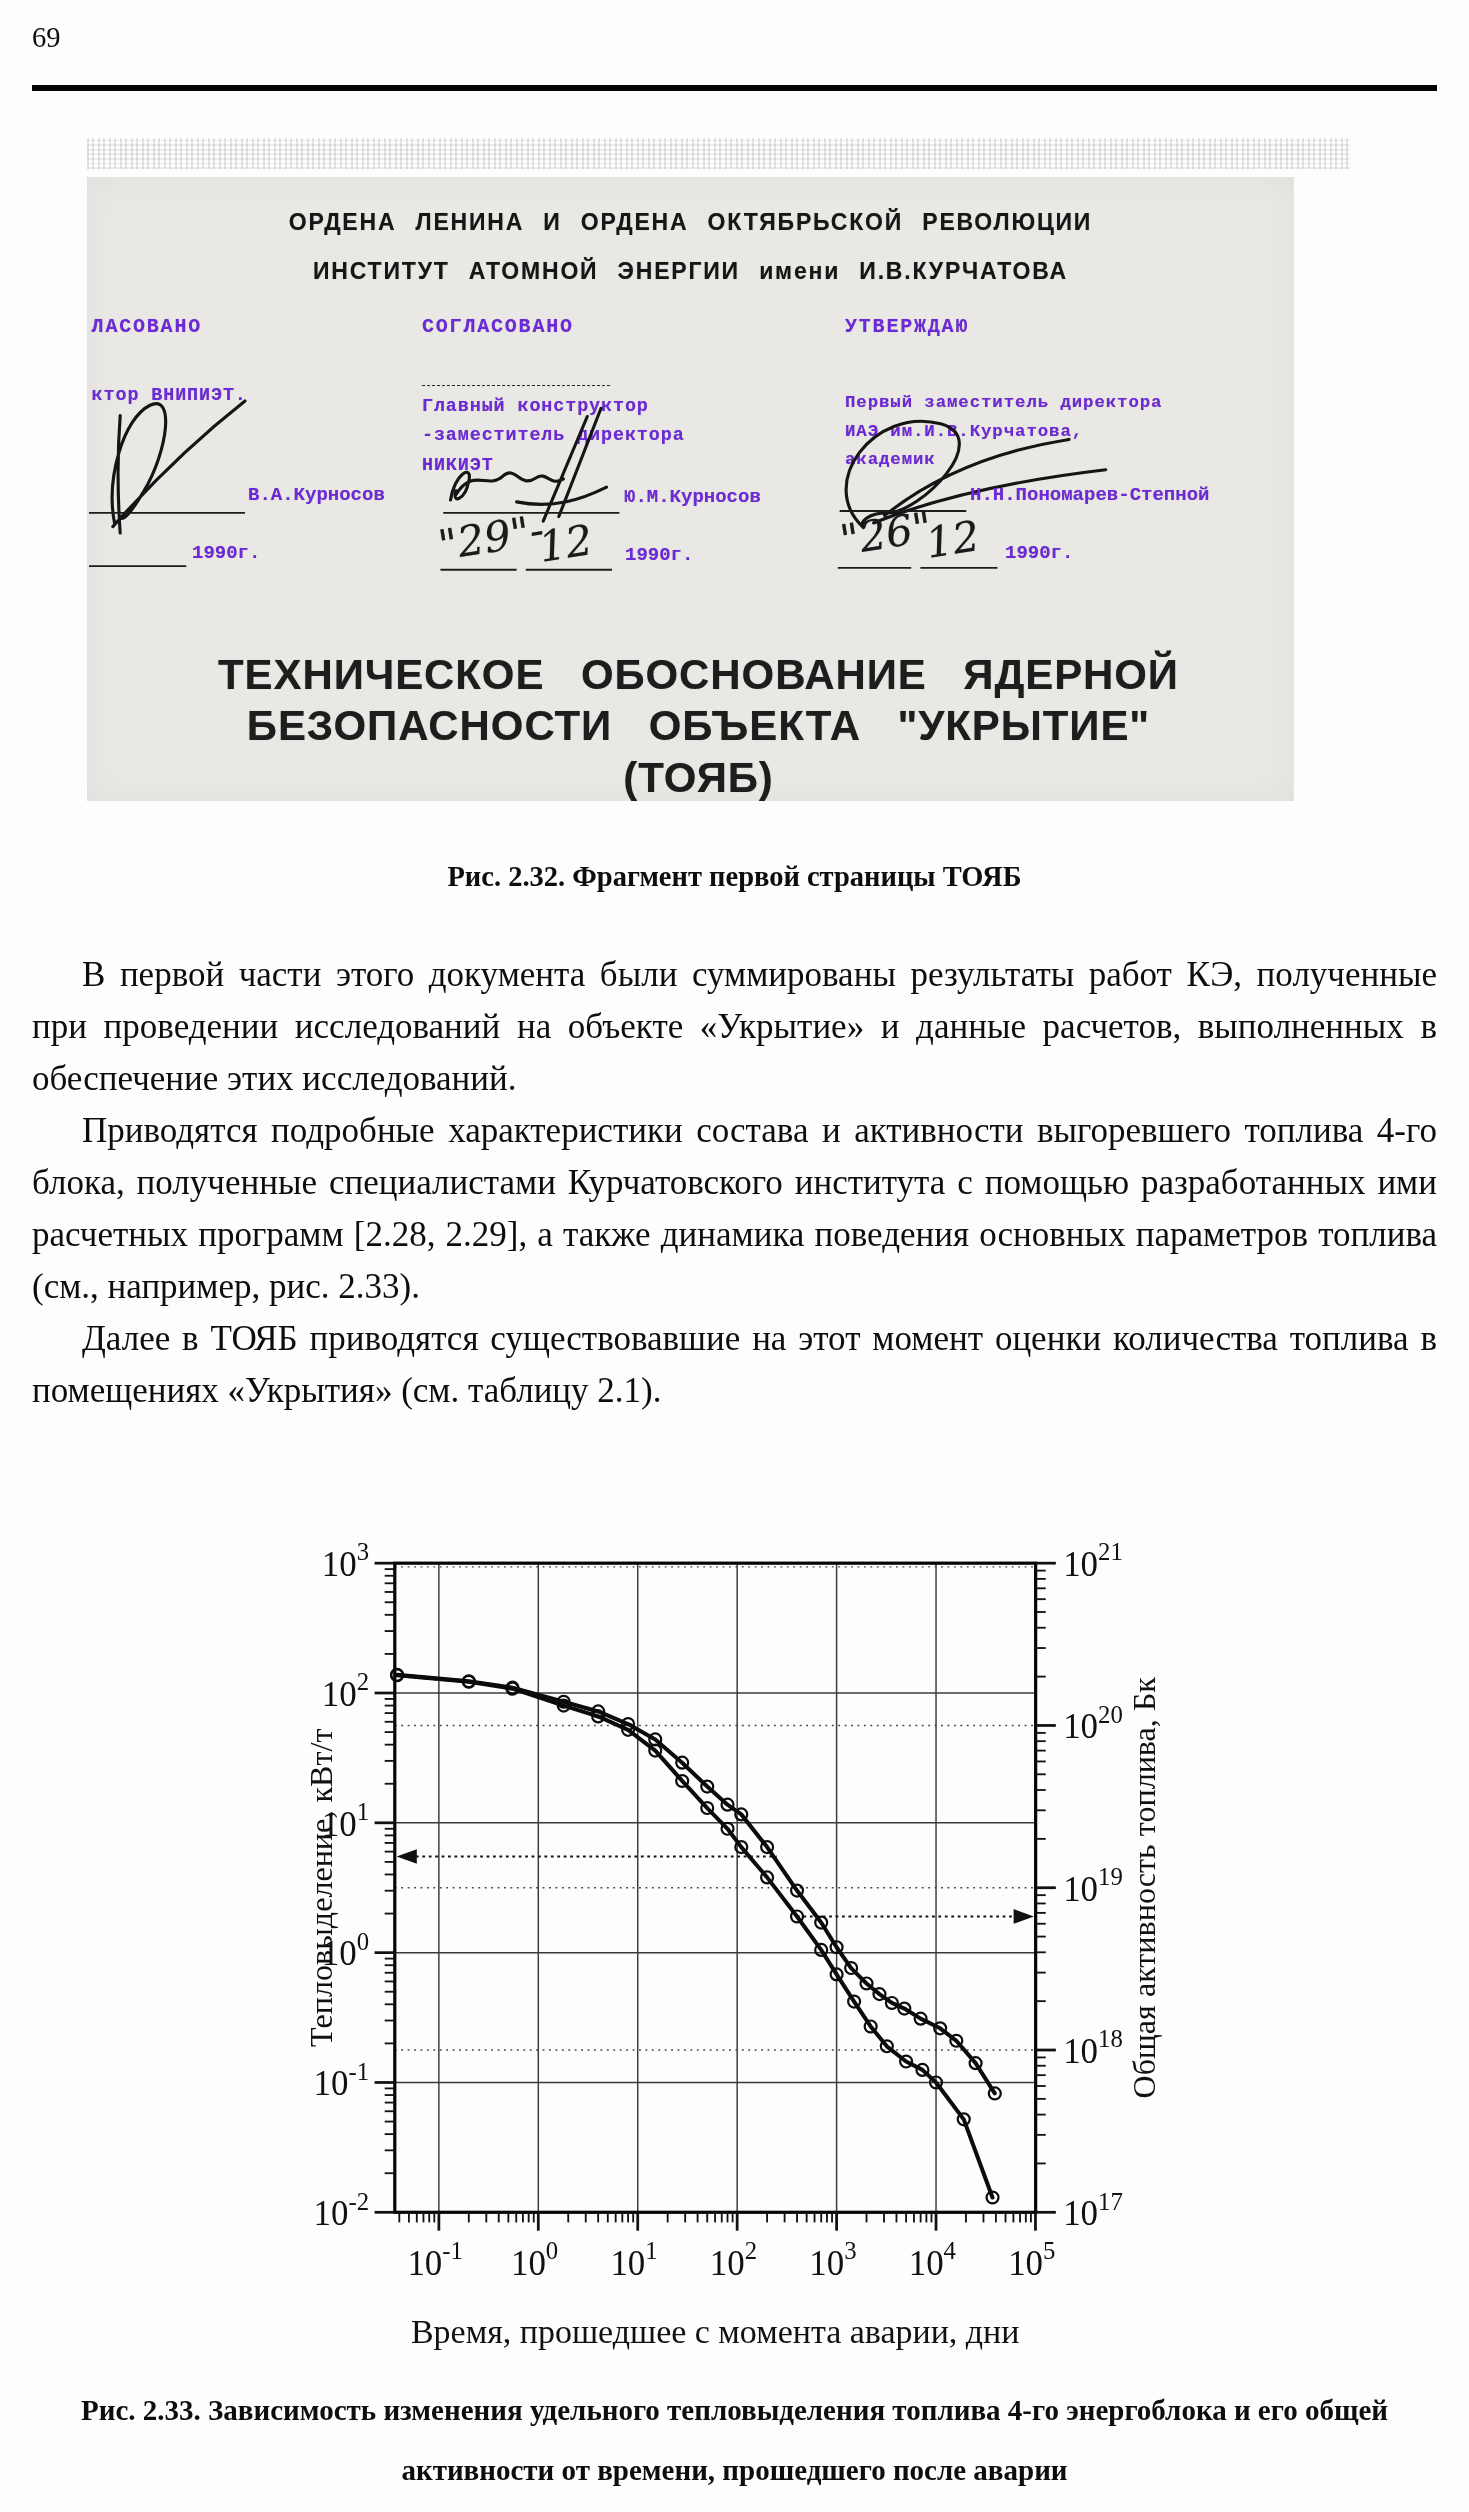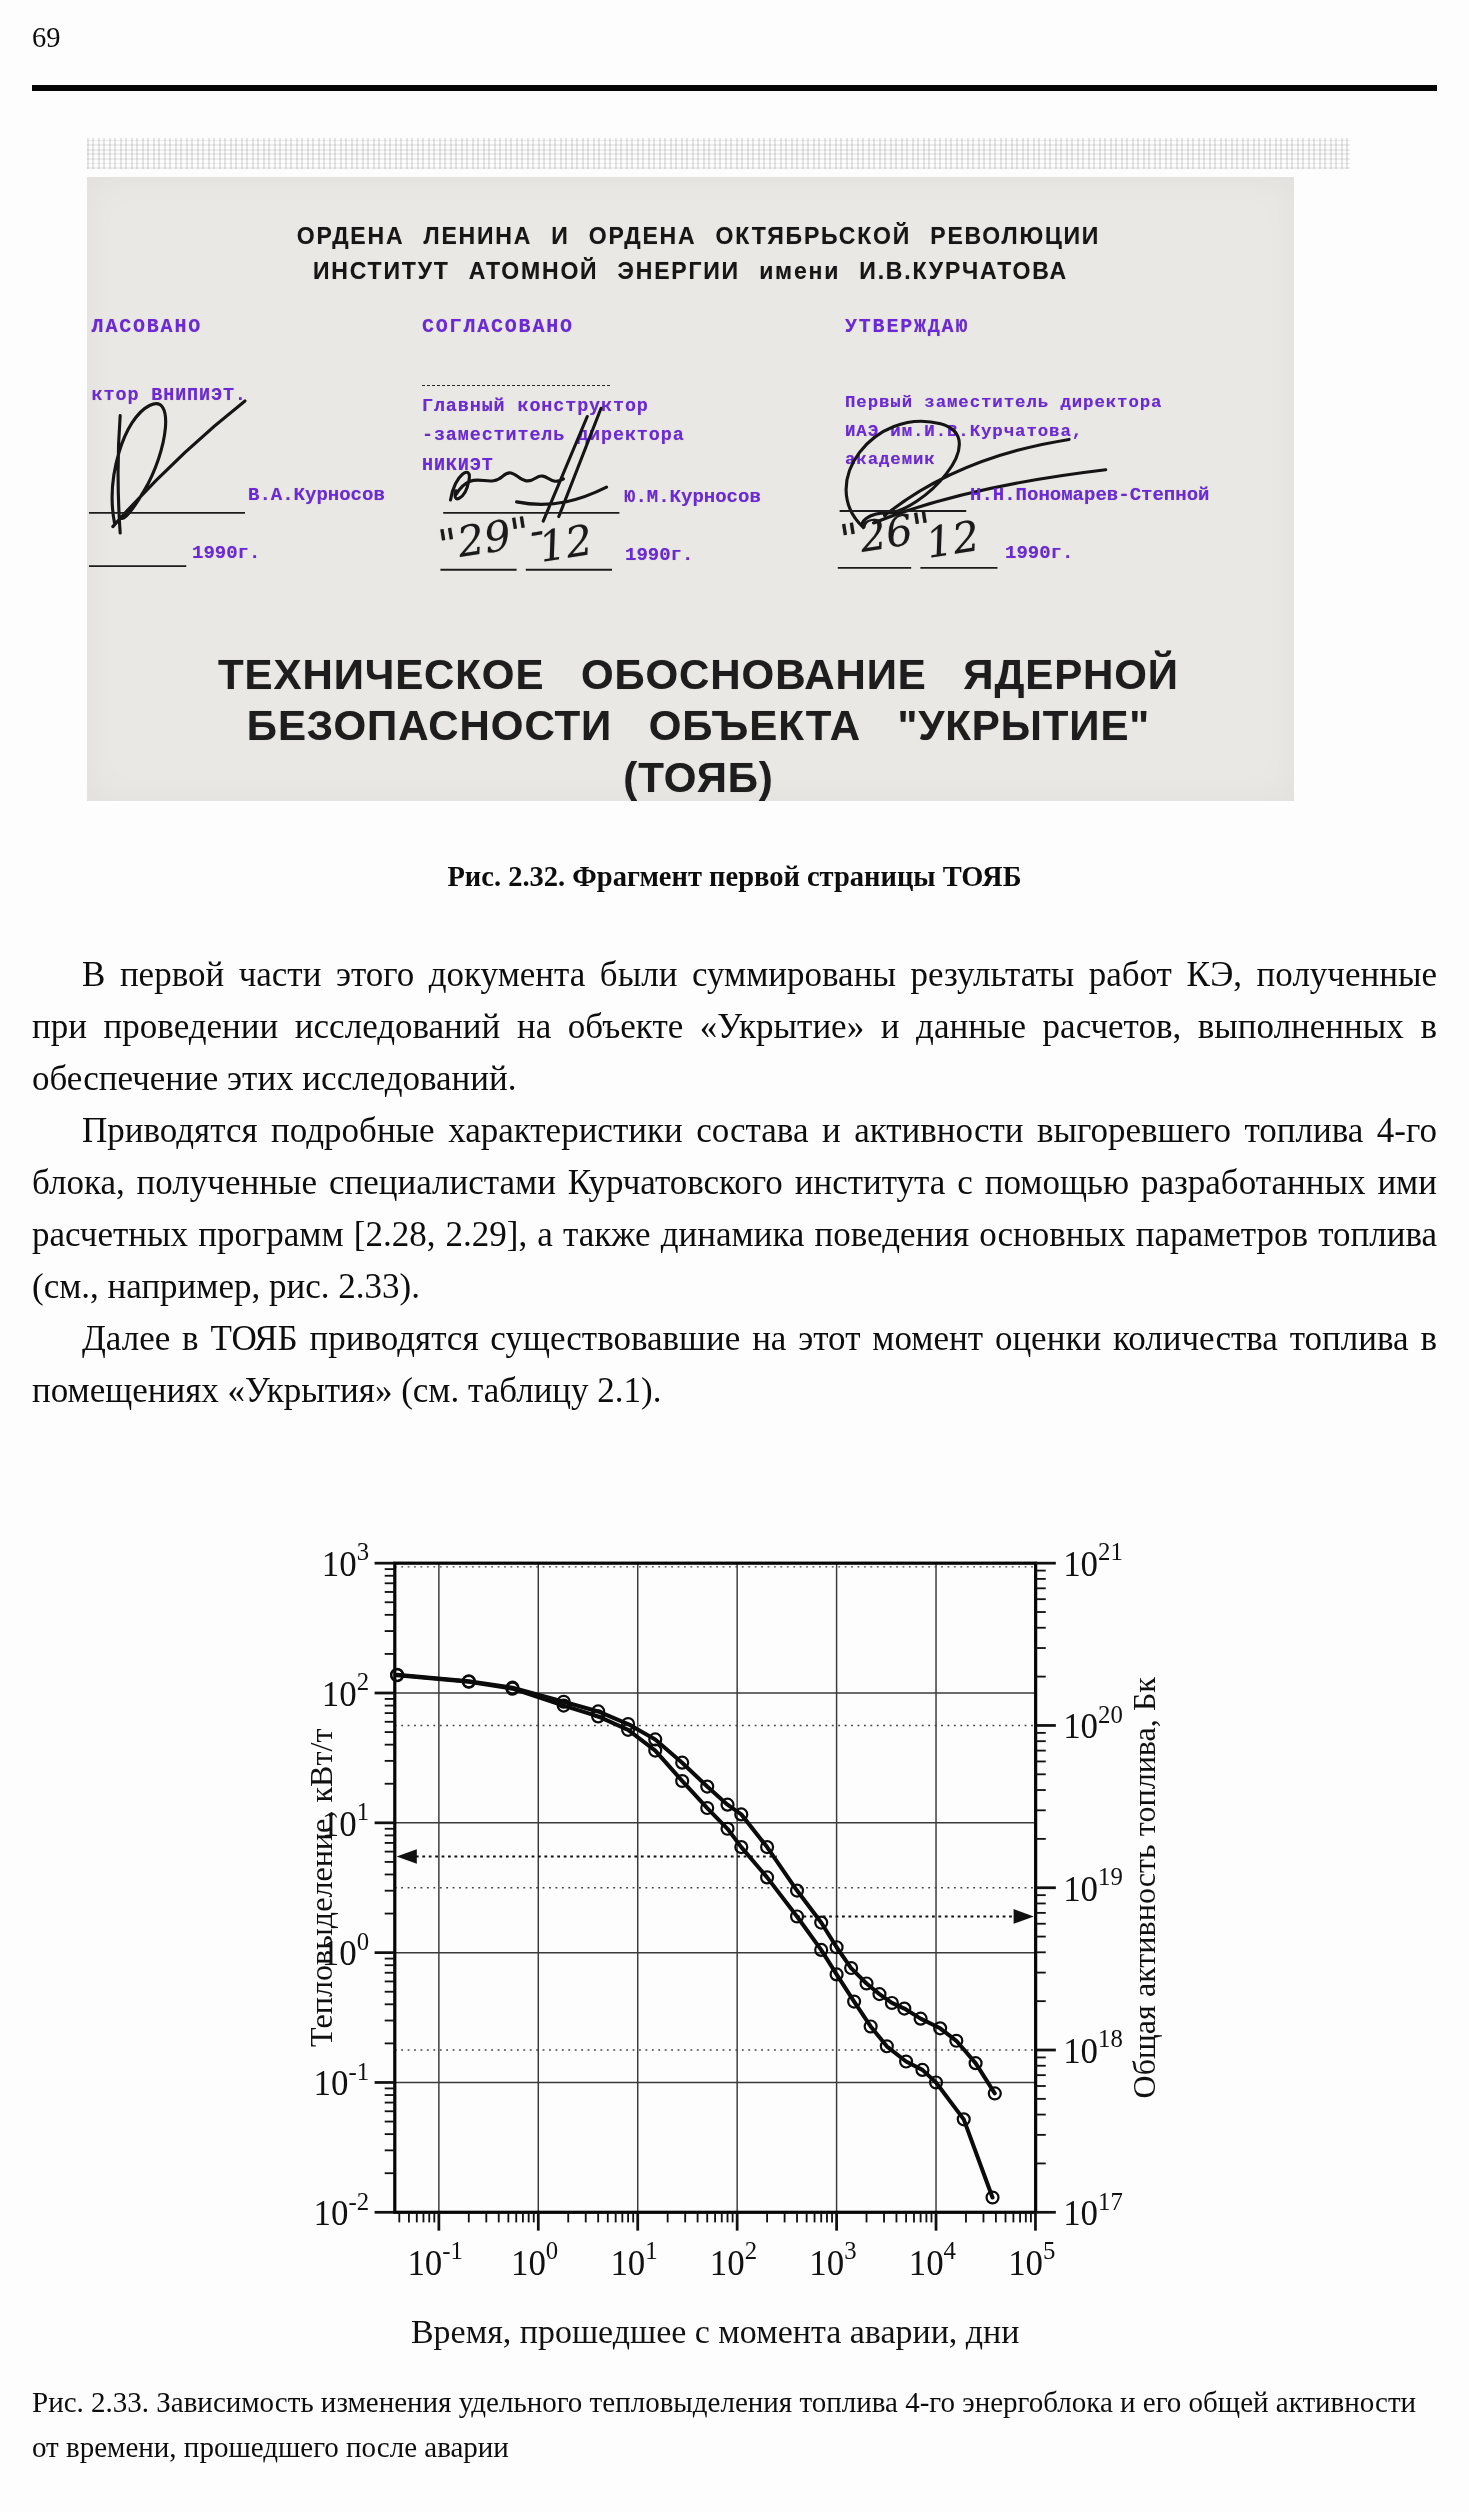--- a/index.html
+++ b/index.html
@@ -34,37 +34,37 @@
   .doctitle{position:absolute;left:0;width:100%;text-align:center;
     font-family:"Liberation Sans",sans-serif;font-weight:700;color:#1d1d1d;
     font-size:42px;letter-spacing:0.9px;word-spacing:24px;text-shadow:0 0 0.9px rgba(0,0,0,.35);margin-left:8px;}
   .sigsvg{position:absolute;left:0;top:0;pointer-events:none;}
   
   .cap232{position:absolute;left:0;top:861px;width:100%;text-align:center;
           font-weight:700;font-size:28.5px;}
   .bodytext{position:absolute;left:32px;top:949px;width:1405px;text-align:justify;}
   .bodytext p{margin:0;text-indent:50px;font-size:35px;line-height:52px;}
   .cap233{position:absolute;left:32px;top:2380px;width:1405px;
-          font-weight:400;font-size:29px;line-height:45px;text-align:left;}
+          font-weight:700;font-size:29px;line-height:60px;text-align:center;}
   .chart{position:absolute;left:0;top:1497px;}
 </style>
 </head>
 <body>
 
 <div class="page">
 
   <div class="runhead">
     <span class="pno">69</span>
   </div>
   <div class="headrule"></div>
 
   <div class="scanwrap">
     <div class="noise"></div>
     <div class="paper">
-      <div class="orgline" style="top:46px;padding-left:8px;">ОРДЕНА ЛЕНИНА И ОРДЕНА ОКТЯБРЬСКОЙ РЕВОЛЮЦИИ</div>
+      <div class="orgline" style="top:32px;">ОРДЕНА ЛЕНИНА И ОРДЕНА ОКТЯБРЬСКОЙ РЕВОЛЮЦИИ</div>
       <div class="orgline" style="top:81px;">ИНСТИТУТ АТОМНОЙ ЭНЕРГИИ имени И.В.КУРЧАТОВА</div>
 
       <div class="tw aphead" style="left:4.6px;top:138px;">ЛАСОВАНО</div>
       <div class="tw aphead" style="left:335px;top:138px;">СОГЛАСОВАНО</div>
       <div class="tw aphead" style="left:758px;top:138px;">УТВЕРЖДАЮ</div>
 
       <div class="tw role" style="left:4.6px;top:204px;">ктор ВНИПИЭТ.</div>
       <div class="dash-over" style="left:335px;top:208px;"></div>
       <div class="tw role" style="left:335px;top:215px;">Главный конструктор</div>
       <div class="tw role" style="left:335px;top:244px;">-заместитель директора</div>

